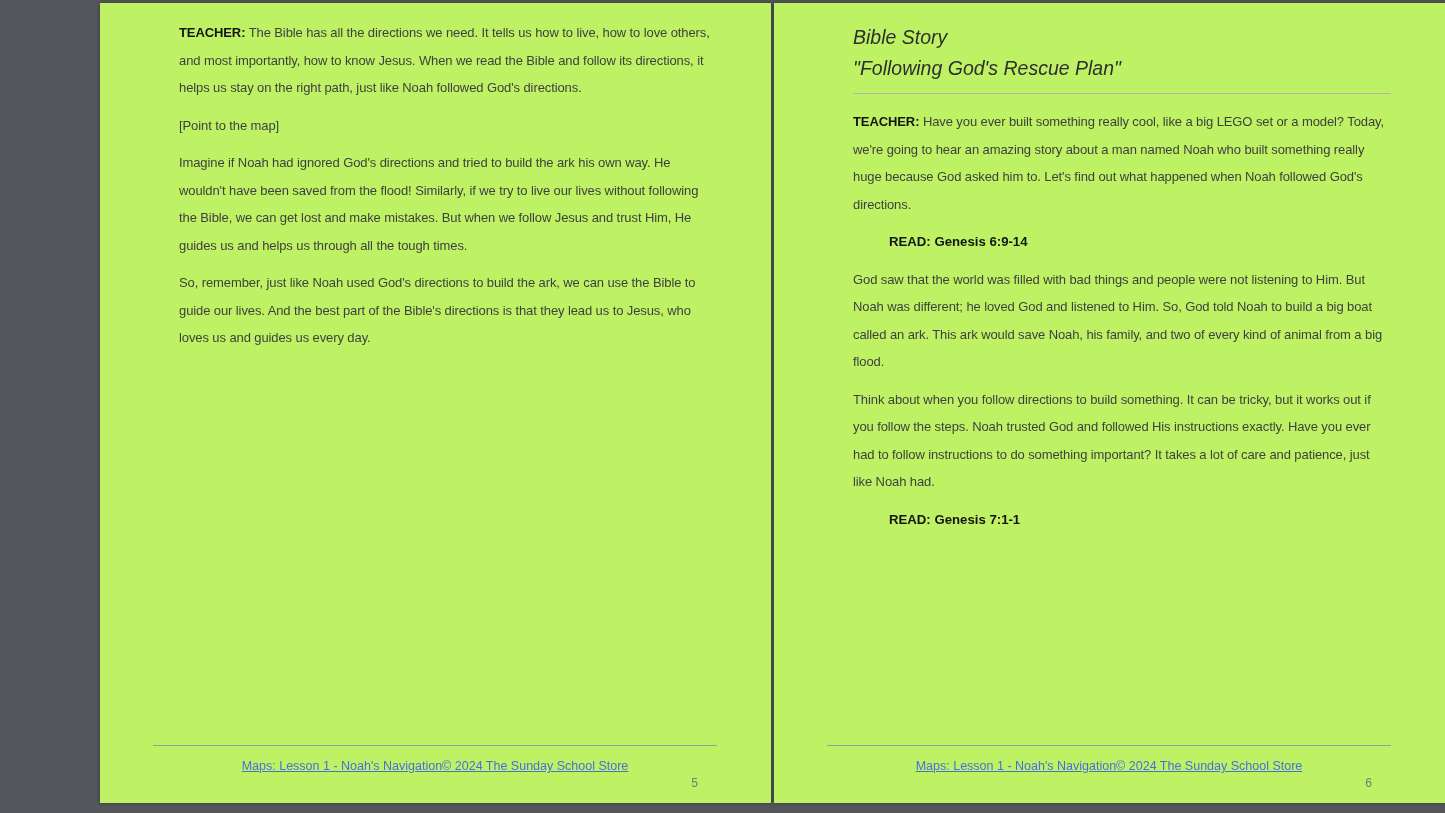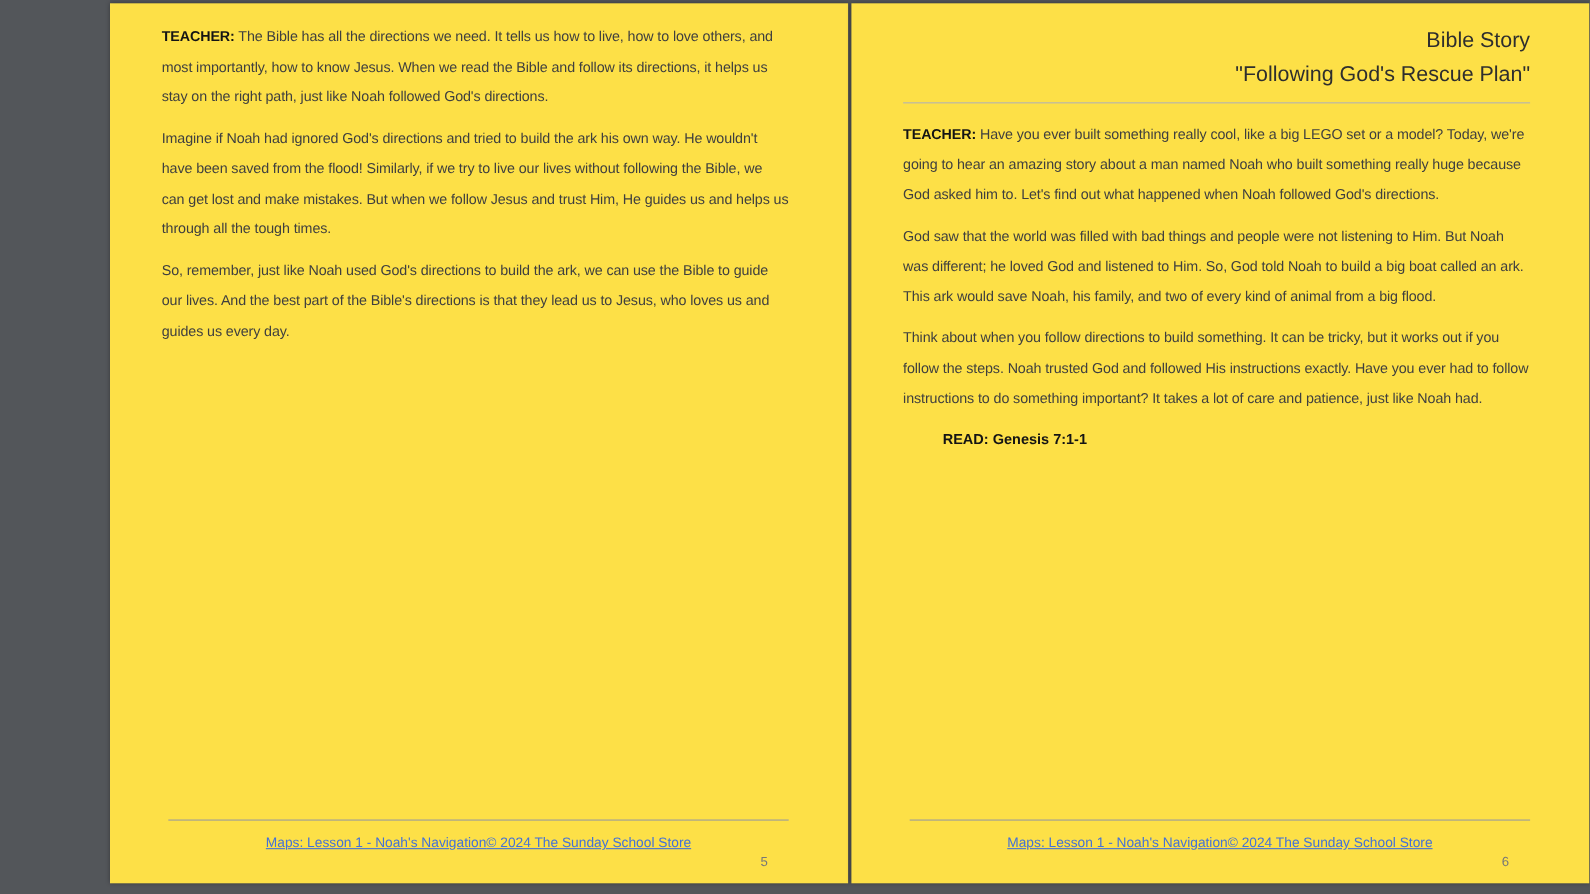--- a/index.html
+++ b/index.html
@@ -11,23 +11,23 @@
     font-family: "Liberation Sans", "DejaVu Sans", sans-serif;
   }
   .spread {
     display: flex;
     gap: 3px;
     padding: 3px 0 0 100px;
   }
   .page {
     width: 726px;
     height: 800px;
-    background: #fde047;
+    background: #bef264;
     position: relative;
-    padding: 16px 54px 0 47px;
+    padding: 16px 54px 0 79px;
     box-shadow: 0 0 4px rgba(0,0,0,0.35);
   }
   .para {
     font-size: 13px;
     letter-spacing: -0.1px;
     line-height: 27.5px;
     color: #3f3f3f;
     margin: 0 0 10px 0;
   }
   .lbl {
@@ -35,25 +35,26 @@
     color: #141414;
   }
   .read {
     font-size: 13.2px;
     font-weight: bold;
     color: #141414;
     line-height: 27.5px;
     margin: 0 0 10px 36px;
   }
   .title {
-    text-align: right;
+    text-align: left;
     font-size: 19.5px;
     line-height: 31px;
     color: #2e2e2e;
     padding-top: 3px;
+    font-style: italic;
   }
   .title-rule {
     border: none;
     border-top: 1px solid #b3b3b3;
     margin: 9px 0 14px 0;
   }
   .footer {
     position: absolute;
     left: 53px;
     right: 54px;
@@ -85,20 +86,21 @@
   }
 </style>
 </head>
 <body>
 
 <div class="spread">
 
   <div class="page">
     <div class="content">
       <p class="para"><span class="lbl">TEACHER:</span> <span>The Bible has all the directions we need. It tells us how to live, how to love others, and most importantly, how to know Jesus. When we read the Bible and follow its directions, it helps us stay on the right path, just like Noah followed God's directions.</span></p>
+      <p class="para">[Point to the map]</p>
       <p class="para">Imagine if Noah had ignored God's directions and tried to build the ark his own way. He wouldn't have been saved from the flood! Similarly, if we try to live our lives without following the Bible, we can get lost and make mistakes. But when we follow Jesus and trust Him, He guides us and helps us through all the tough times.</p>
       <p class="para">So, remember, just like Noah used God's directions to build the ark, we can use the Bible to guide our lives. And the best part of the Bible's directions is that they lead us to Jesus, who loves us and guides us every day.</p>
     </div>
     <div class="footer">
       <div class="footer-rule"></div>
       <div class="footer-links">
         <a>Maps: Lesson 1 - Noah's Navigation</a>
         <a>© 2024 The Sunday School Store</a>
       </div>
       <div class="pagenum">5</div>
@@ -106,20 +108,21 @@
   </div>
 
   <div class="page">
     <div class="content">
       <div class="title">
         <div>Bible Story</div>
         <div>"Following God's Rescue Plan"</div>
       </div>
       <div class="title-rule"></div>
       <p class="para"><span class="lbl">TEACHER:</span> <span>Have you ever built something really cool, like a big LEGO set or a model? Today, we're going to hear an amazing story about a man named Noah who built something really huge because God asked him to. Let's find out what happened when Noah followed God's directions.</span></p>
+      <p class="read">READ: Genesis 6:9-14</p>
       <p class="para">God saw that the world was filled with bad things and people were not listening to Him. But Noah was different; he loved God and listened to Him. So, God told Noah to build a big boat called an ark. This ark would save Noah, his family, and two of every kind of animal from a big flood.</p>
       <p class="para">Think about when you follow directions to build something. It can be tricky, but it works out if you follow the steps. Noah trusted God and followed His instructions exactly. Have you ever had to follow instructions to do something important? It takes a lot of care and patience, just like Noah had.</p>
       <p class="read">READ: Genesis 7:1-1</p>
     </div>
     <div class="footer">
       <div class="footer-rule"></div>
       <div class="footer-links">
         <a>Maps: Lesson 1 - Noah's Navigation</a>
         <a>© 2024 The Sunday School Store</a>
       </div>

